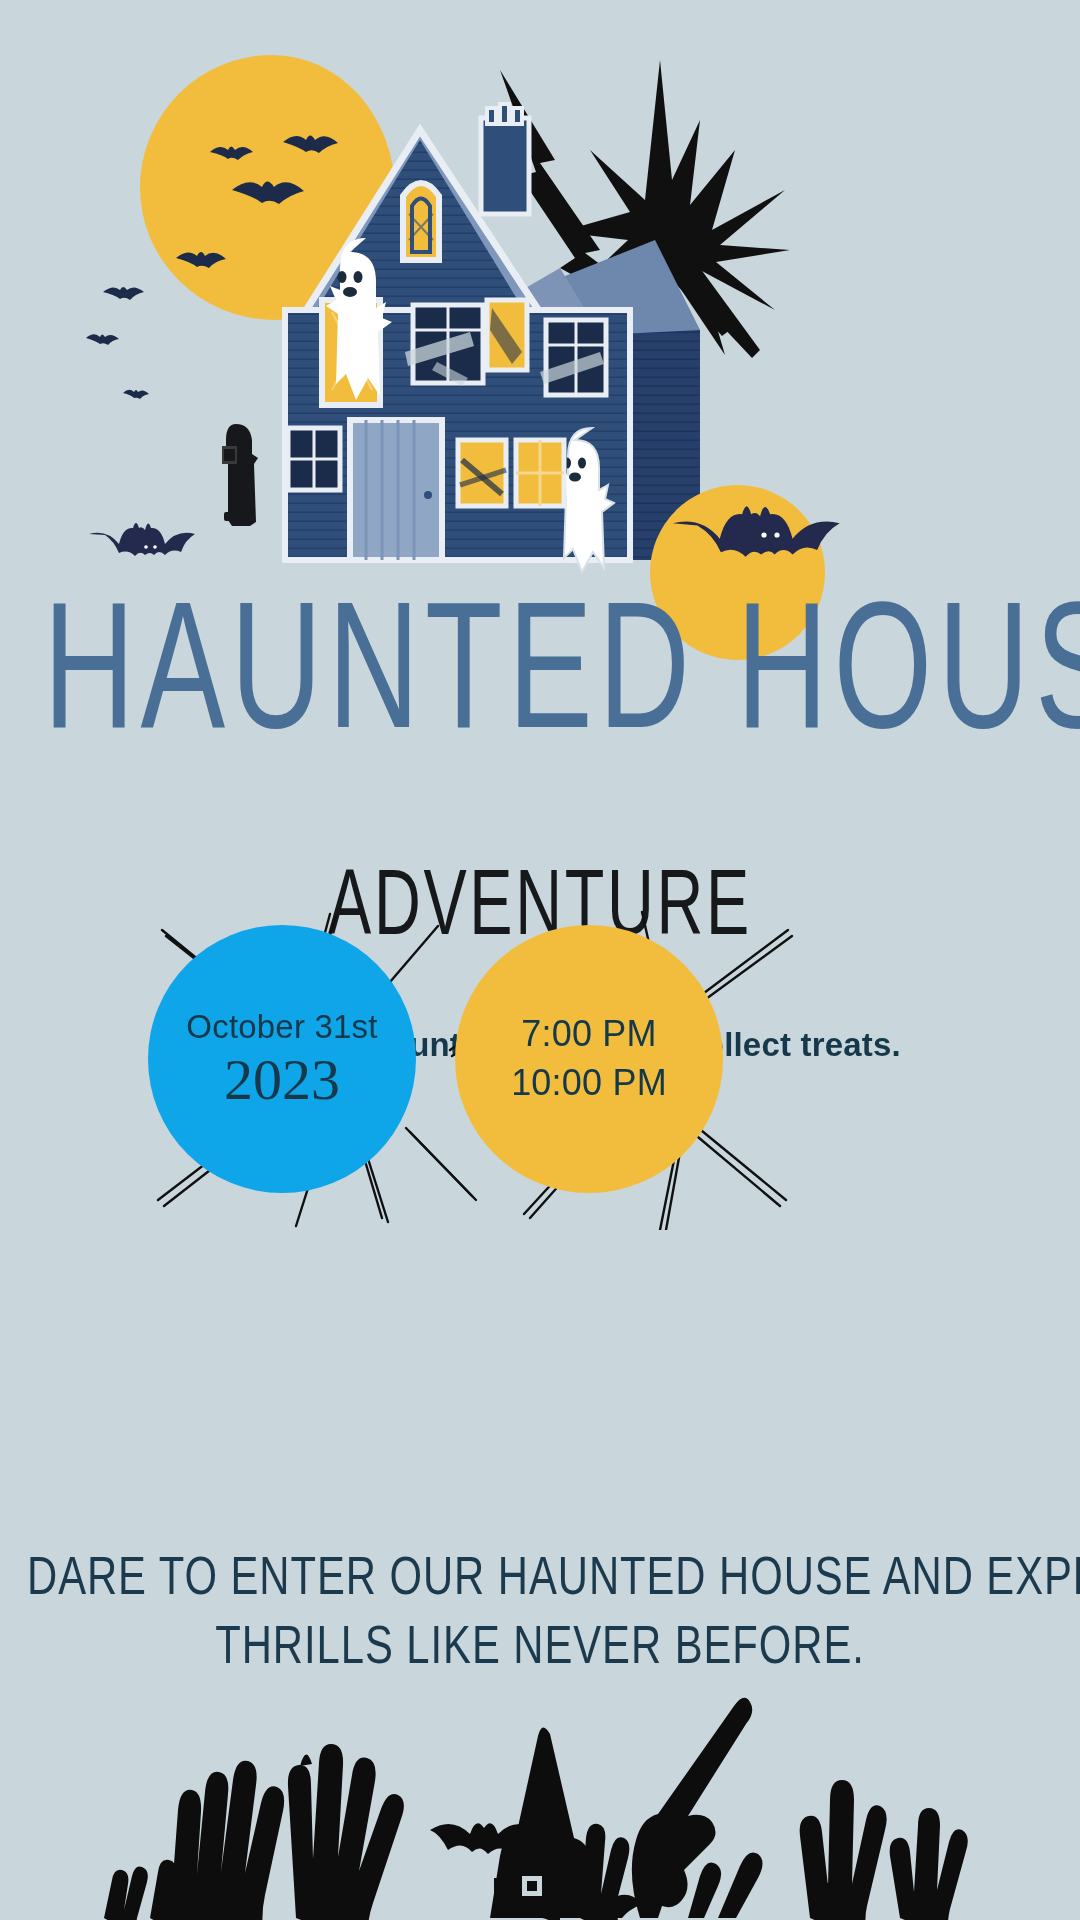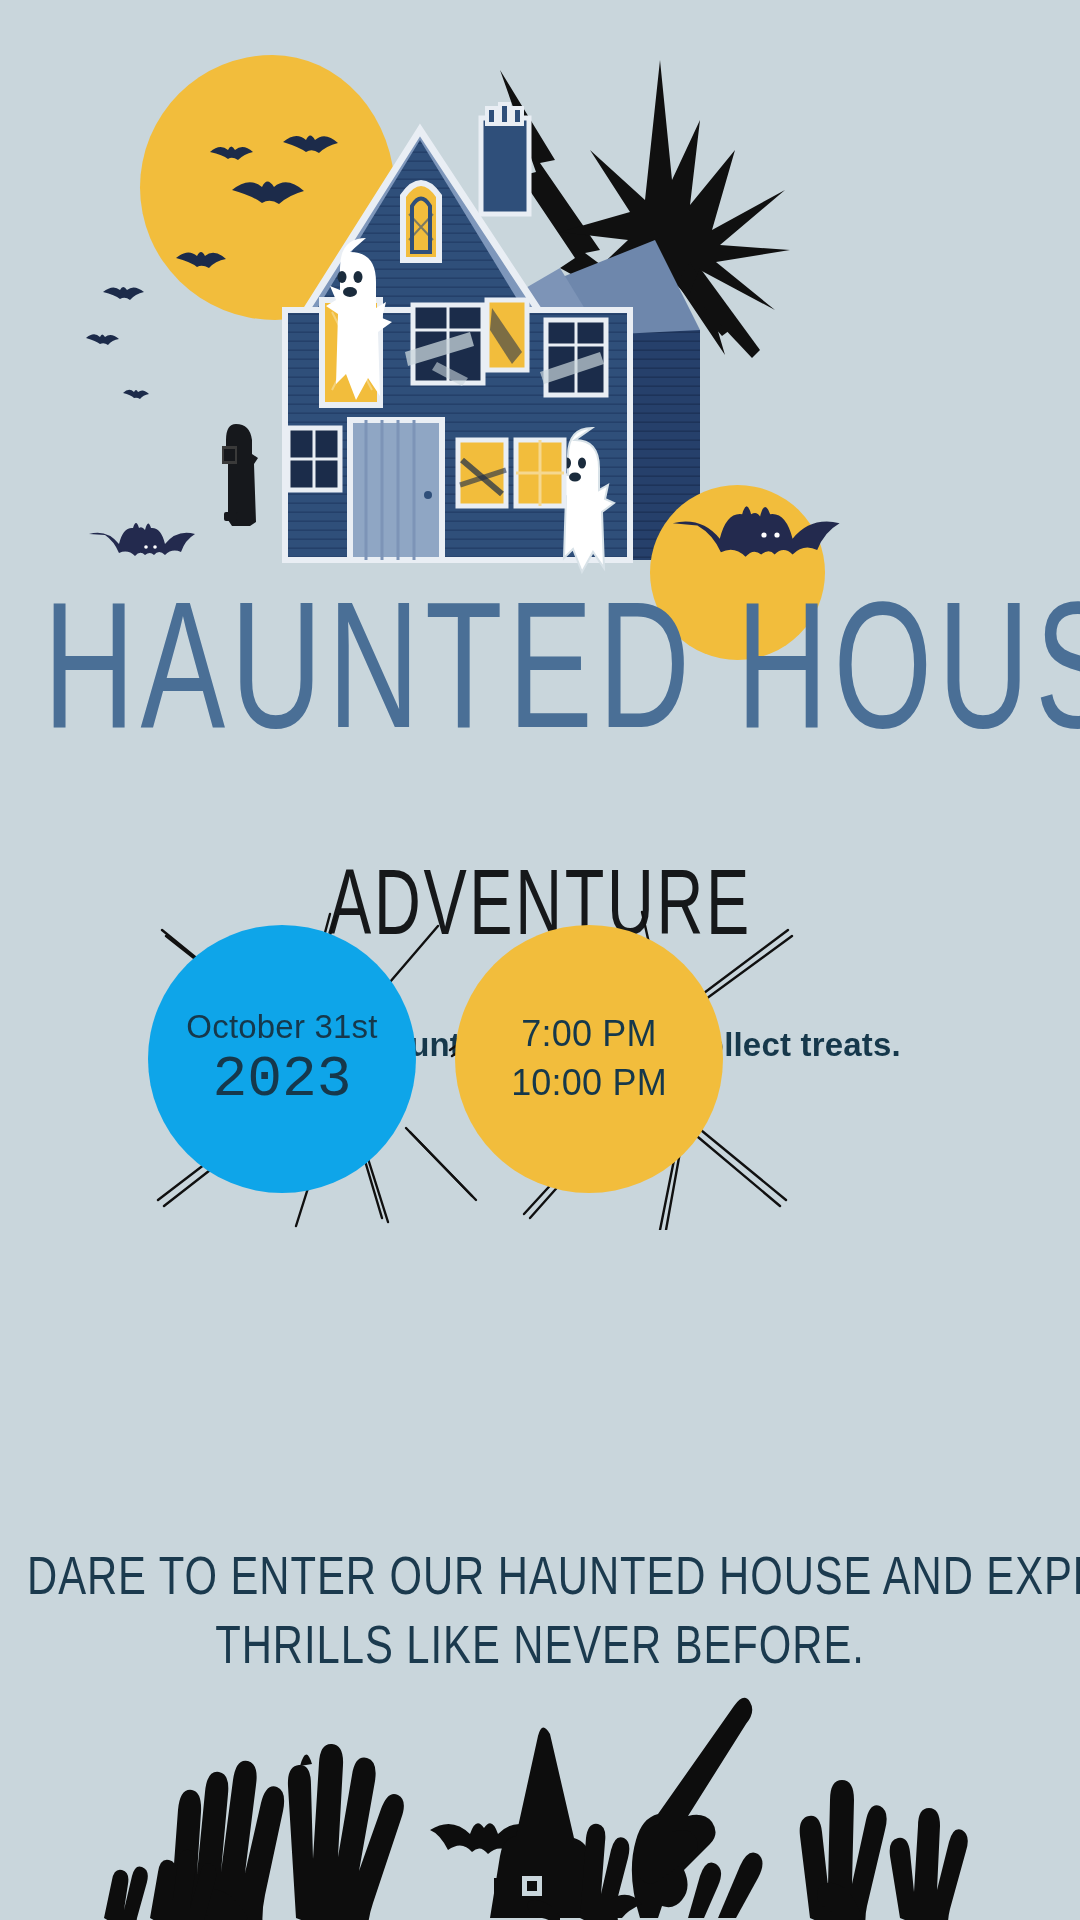--- a/index.html
+++ b/index.html
@@ -79,21 +79,21 @@
     border-radius:50%; background:#f2bd3c;
     display:flex; flex-direction:column;
     align-items:center; justify-content:center;
     z-index:4;
   }
   .badge-top{
     font-family:"Liberation Sans Narrow","Liberation Sans",sans-serif;
     font-size:33px; color:#16384b; font-weight:400; letter-spacing:0.2px;
   }
   .badge-big{
-    font-family:Liberation Mono, monospace;
+    font-family:Liberation Serif, serif;
     font-size:58px; color:#16384b; font-weight:400; letter-spacing:0px;
     line-height:1.05; margin-top:4px;
   }
   .time-line{
     font-family:"Liberation Sans Narrow","Liberation Sans",sans-serif;
     font-size:36px; color:#16384b; line-height:1.35; letter-spacing:0.2px;
   }
 
   
   #bottom-copy{

